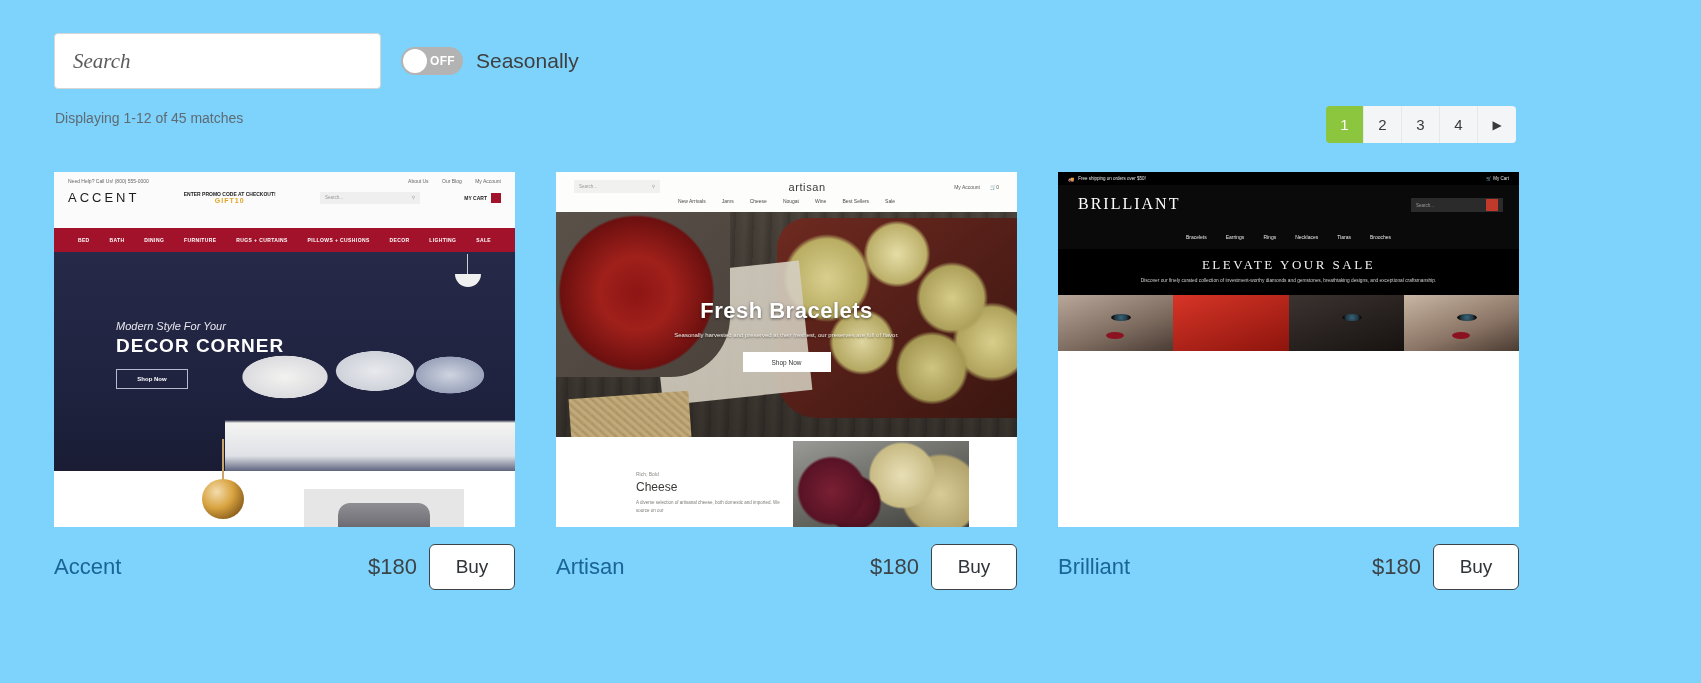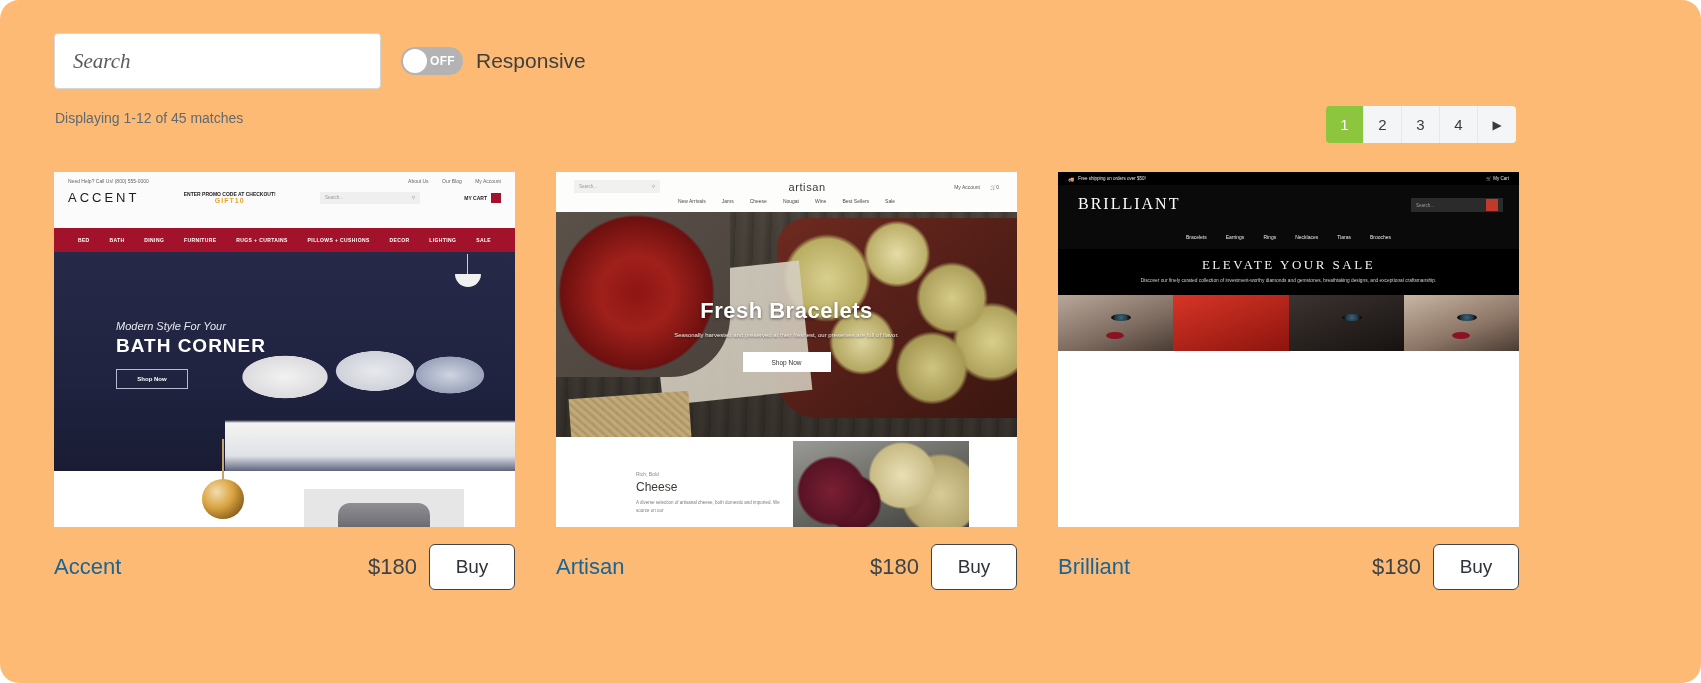--- a/index.html
+++ b/index.html
@@ -2,21 +2,21 @@
 <html><head>
 <meta charset="utf-8">
 <style>
   * { box-sizing: border-box; margin: 0; padding: 0; }
   html, body {
     width: 1701px; height: 683px;
     background: #ffffff;
     font-family: "Liberation Sans", sans-serif;
     overflow: hidden;
   }
-  .page { position: relative; width: 1701px; height: 683px; background:#fdba74;border-radius:19px; }
+  .page { position: relative; width: 1701px; height: 683px; background:#7dd3fc; }
 
   
   .toolbar {
     position: absolute; left: 54px; top: 33px;
     display: flex; align-items: center;
   }
   .search-box {
     width: 327px; height: 56px;
     border: 1px solid #d6d6d6; border-radius: 4px;
     background: #fff;
@@ -361,21 +361,21 @@
 
   <div class="toolbar">
     <div class="search-box">
       <input type="text" placeholder="Search" value="" style="">
     </div>
     <div class="toggle-wrap">
       <div class="toggle">
         <span class="toggle-knob"></span>
         <span class="toggle-text">OFF</span>
       </div>
-      <span class="toggle-label">Responsive</span>
+      <span class="toggle-label">Seasonally</span>
     </div>
   </div>
 
   <div class="results-text">Displaying 1-12 of 45 matches</div>
 
   <div class="pagination">
     <div class="page-btn active">1</div>
     <div class="page-btn">2</div>
     <div class="page-btn">3</div>
     <div class="page-btn">4</div>
@@ -423,21 +423,21 @@
           <span>SALE</span>
         </div>
         <div class="accent-hero">
           <div class="lamp">
             <span class="stem"></span>
             <span class="shade"></span>
           </div>
           <div class="bedshape"></div>
           <div class="accent-hero-text">
             <div class="h1">Modern Style For Your</div>
-            <div class="h2">BATH CORNER</div>
+            <div class="h2">DECOR CORNER</div>
             <div class="accent-shopnow">Shop Now</div>
           </div>
         </div>
         <div class="accent-lower">
           <div class="pendant">
             <span class="cord"></span>
             <span class="globe"></span>
           </div>
           <div class="chairbox">
             <span class="seat"></span>

